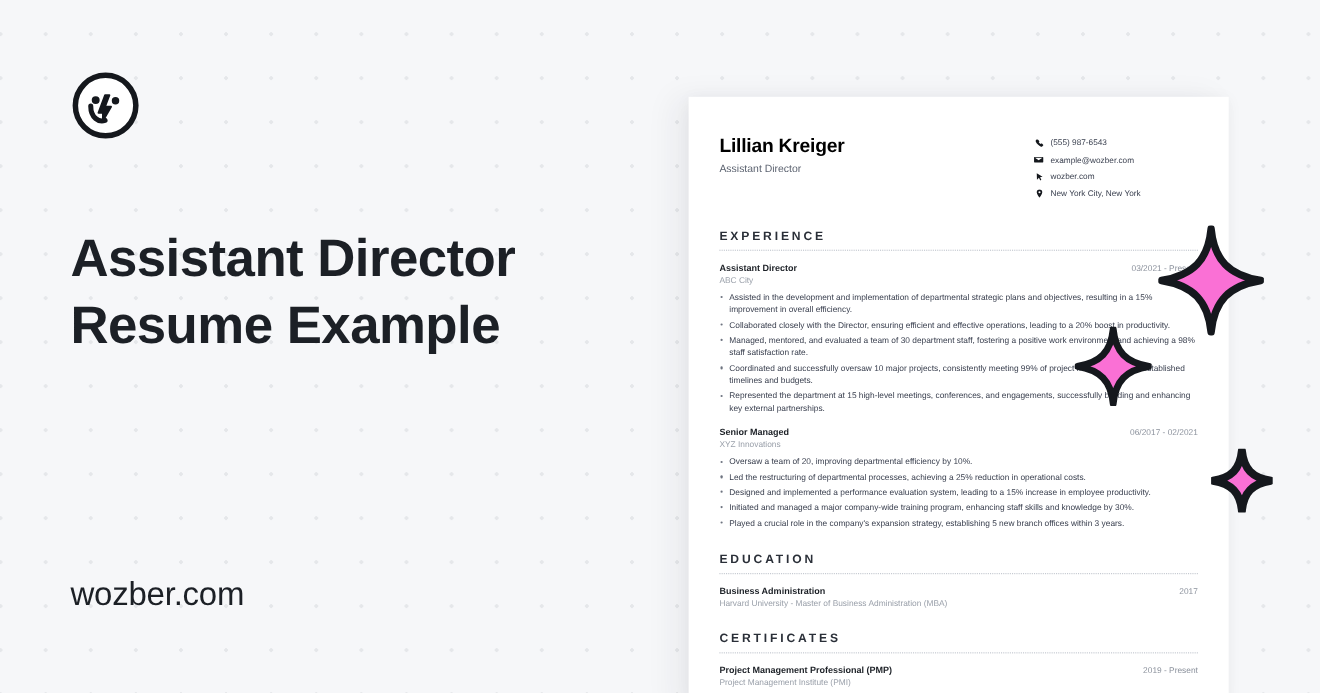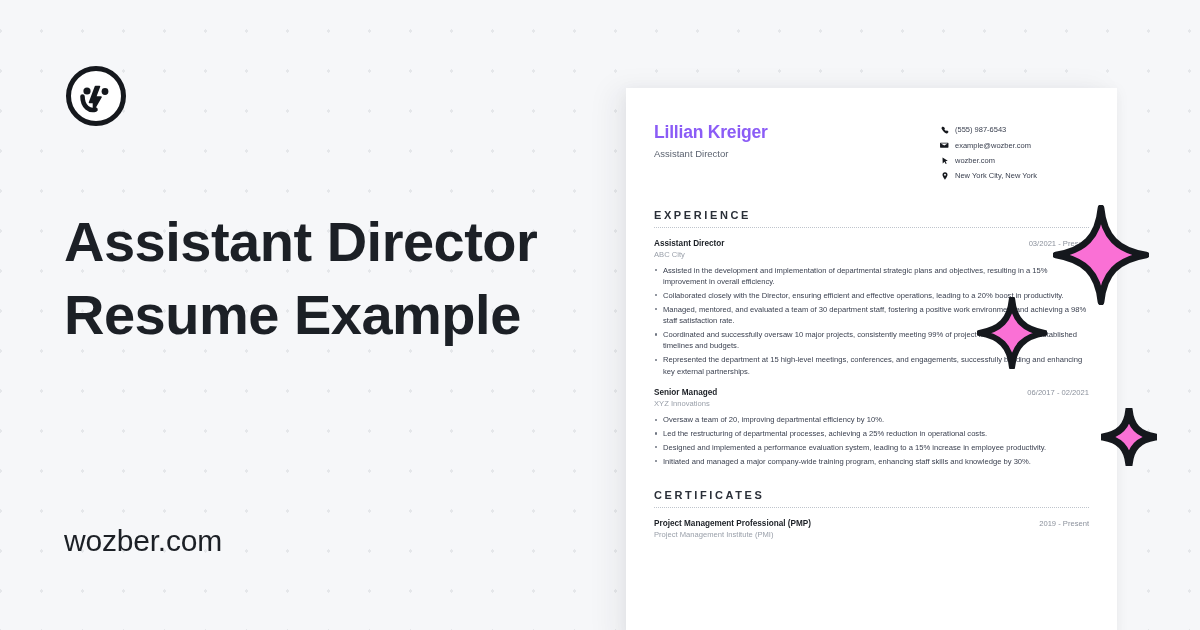--- a/index.html
+++ b/index.html
@@ -36,22 +36,22 @@
     left: 64px;
     top: 64px;
     width: 64px;
     height: 64px;
   }
   #headline {
     position: absolute;
     left: 64px;
     top: 205px;
     width: 520px;
-    font-size: 56px;
-    line-height: 73px;
+    font-size: 48px;
+    line-height: 61px;
     font-weight: bold;
     color: #1c2026;
     letter-spacing: -0.5px;
   }
   #footer-url {
     position: absolute;
     left: 64px;
     top: 524px;
     font-size: 30px;
     color: #1c2026;
@@ -76,21 +76,21 @@
 
   
   .resume-head {
     display: flex;
     justify-content: space-between;
     align-items: flex-start;
   }
   .cand-name {
     font-size: 17.5px;
     font-weight: bold;
-    color: #8b5cf6;
+    color: #000000;
     letter-spacing: -0.2px;
     line-height: 1.2;
   }
   .cand-title {
     font-size: 9.5px;
     color: #5c6370;
     margin-top: 5px;
   }
   .contact-list {
     margin-top: 4px;
@@ -268,21 +268,33 @@
               <div class="entry-head">
                 <div class="entry-role">Senior Managed</div>
                 <div class="entry-date">06/2017 - 02/2021</div>
               </div>
               <div class="entry-org">XYZ Innovations</div>
               <ul class="bullets">
                 <li>Oversaw a team of 20, improving departmental efficiency by 10%.</li>
                 <li>Led the restructuring of departmental processes, achieving a 25% reduction in operational costs.</li>
                 <li>Designed and implemented a performance evaluation system, leading to a 15% increase in employee productivity.</li>
                 <li>Initiated and managed a major company-wide training program, enhancing staff skills and knowledge by 30%.</li>
+                <li>Played a crucial role in the company's expansion strategy, establishing 5 new branch offices within 3 years.</li>
               </ul>
+            </div>
+          </div>
+          <div class="section">
+            <div class="section-title">EDUCATION</div>
+            <div class="section-rule"></div>
+            <div class="entry">
+              <div class="entry-head">
+                <div class="entry-role">Business Administration</div>
+                <div class="entry-date">2017</div>
+              </div>
+              <div class="entry-org">Harvard University - Master of Business Administration (MBA)</div>
             </div>
           </div>
           <div class="section">
             <div class="section-title">CERTIFICATES</div>
             <div class="section-rule"></div>
             <div class="entry">
               <div class="entry-head">
                 <div class="entry-role">Project Management Professional (PMP)</div>
                 <div class="entry-date">2019 - Present</div>
               </div>

